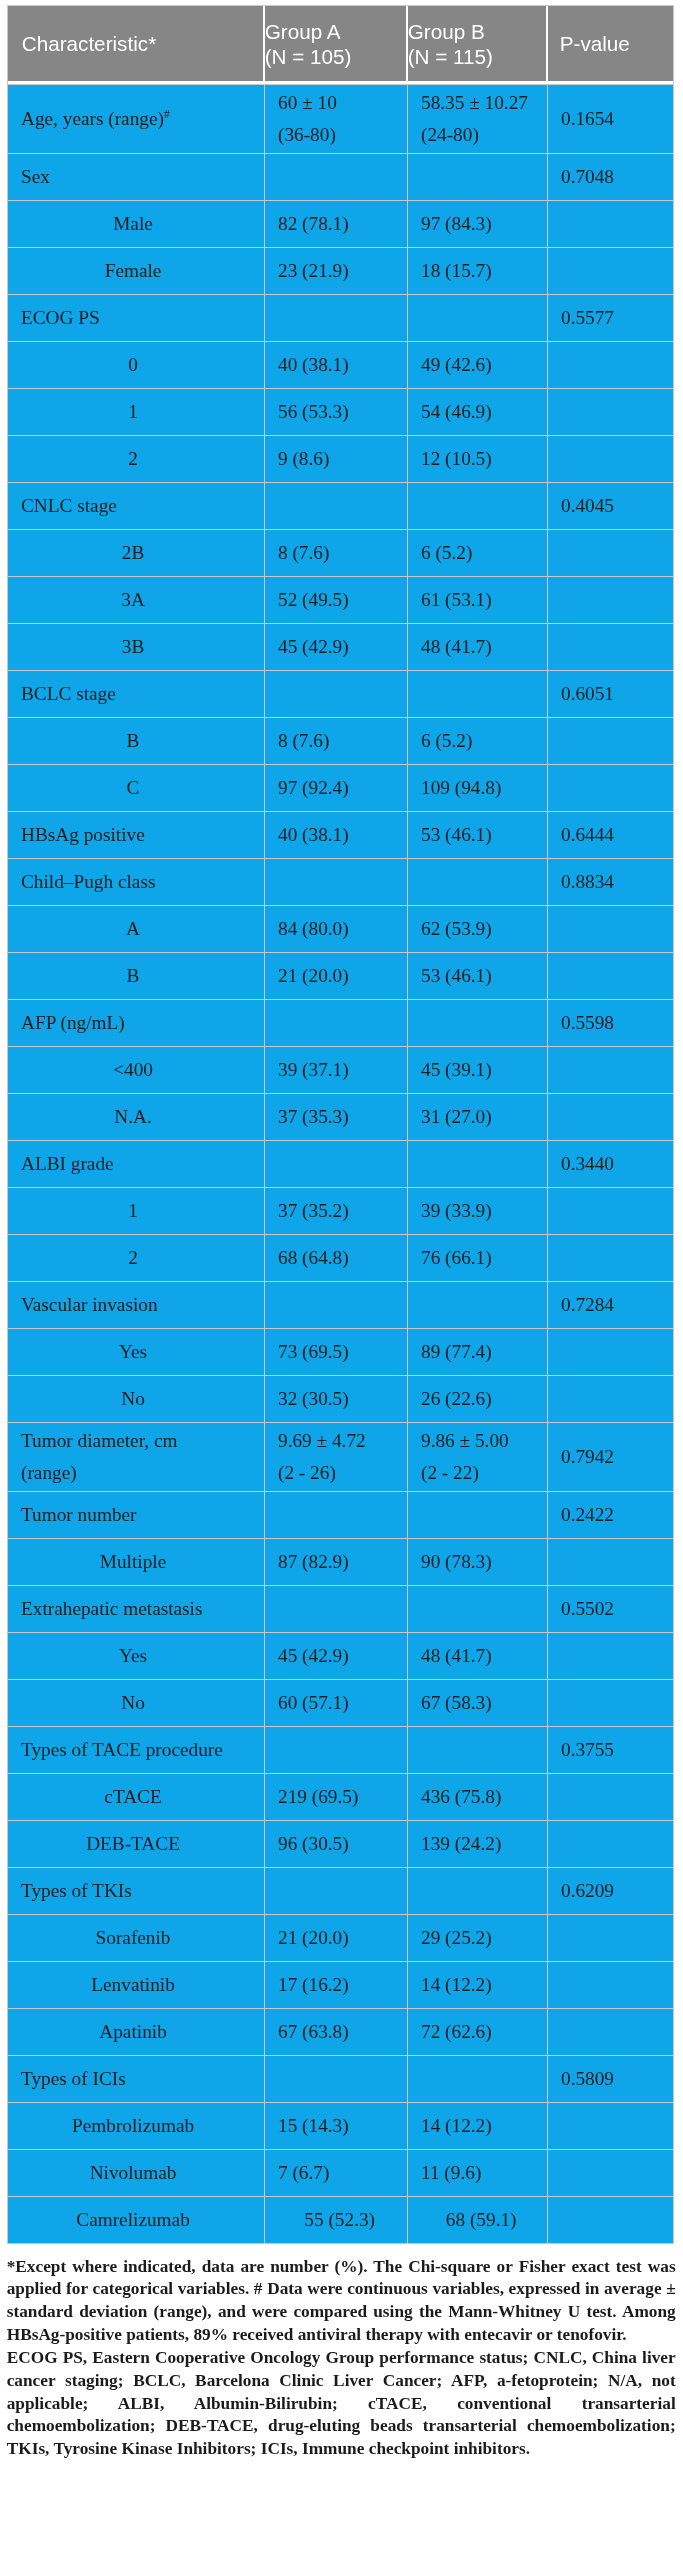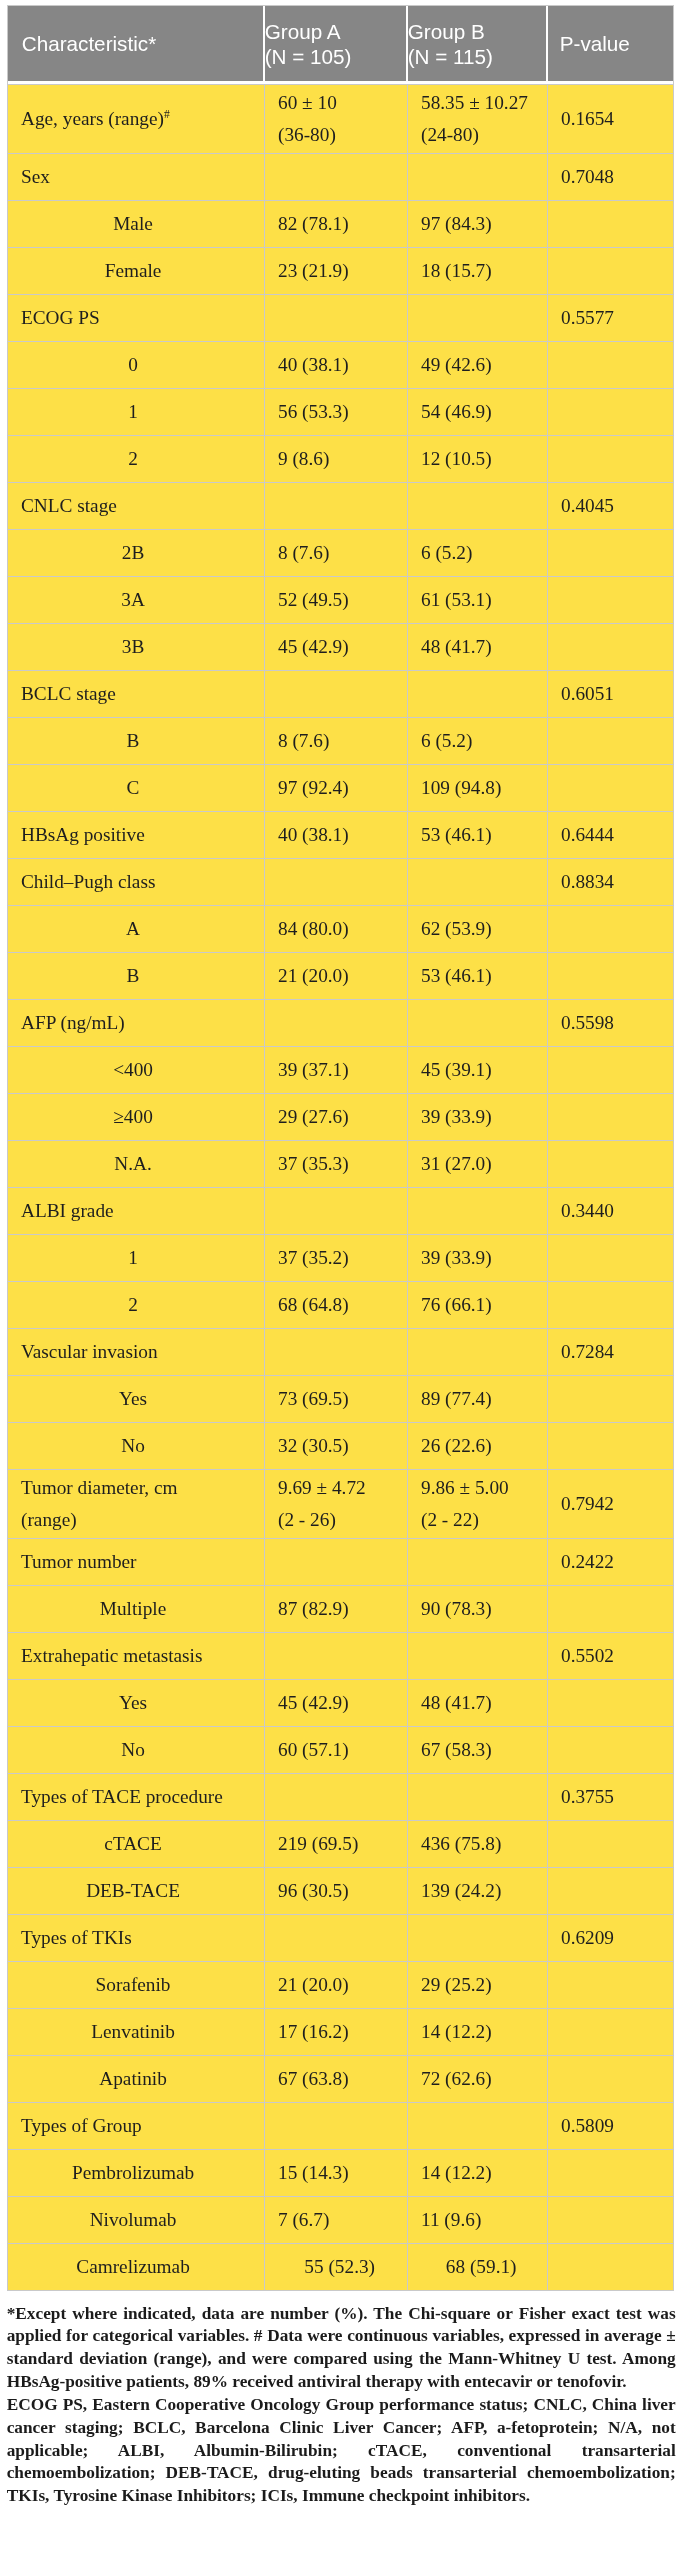--- a/index.html
+++ b/index.html
@@ -12,21 +12,21 @@
     box-sizing:border-box;
     width:684px;
     padding:5.3px 7.3px 13.3px 6.7px;
   }
   table.char-table {
     width:639px;
     border-collapse:separate;
     border-spacing:0;
     table-layout:fixed;
     border:0.7px solid #c9c9c9;
-    background:#fde047;
+    background:#0ea5e9;
   }
   col.col-char { width:257px; }
   col.col-a    { width:143px; }
   col.col-b    { width:140px; }
   col.col-p    { width:125px; }
 
   th {
     background:#868686;
     color:#ffffff;
     font-family:"Liberation Sans", sans-serif;
@@ -218,26 +218,20 @@
           <td class="c-b"></td>
           <td class="c-p">0.5598</td>
         </tr>
         <tr>
           <td class="c-label indent"><span>&lt;400</span></td>
           <td class="c-a">39 (37.1)</td>
           <td class="c-b">45 (39.1)</td>
           <td class="c-p"></td>
         </tr>
         <tr>
-          <td class="c-label indent"><span>≥400</span></td>
-          <td class="c-a">29 (27.6)</td>
-          <td class="c-b">39 (33.9)</td>
-          <td class="c-p"></td>
-        </tr>
-        <tr>
           <td class="c-label indent"><span>N.A.</span></td>
           <td class="c-a">37 (35.3)</td>
           <td class="c-b">31 (27.0)</td>
           <td class="c-p"></td>
         </tr>
         <tr>
           <td class="c-label"><span>ALBI grade</span></td>
           <td class="c-a"></td>
           <td class="c-b"></td>
           <td class="c-p">0.3440</td>
@@ -347,21 +341,21 @@
           <td class="c-b">14 (12.2)</td>
           <td class="c-p"></td>
         </tr>
         <tr>
           <td class="c-label indent"><span>Apatinib</span></td>
           <td class="c-a">67 (63.8)</td>
           <td class="c-b">72 (62.6)</td>
           <td class="c-p"></td>
         </tr>
         <tr>
-          <td class="c-label"><span>Types of Group</span></td>
+          <td class="c-label"><span>Types of ICIs</span></td>
           <td class="c-a"></td>
           <td class="c-b"></td>
           <td class="c-p">0.5809</td>
         </tr>
         <tr>
           <td class="c-label indent"><span>Pembrolizumab</span></td>
           <td class="c-a">15 (14.3)</td>
           <td class="c-b">14 (12.2)</td>
           <td class="c-p"></td>
         </tr>

